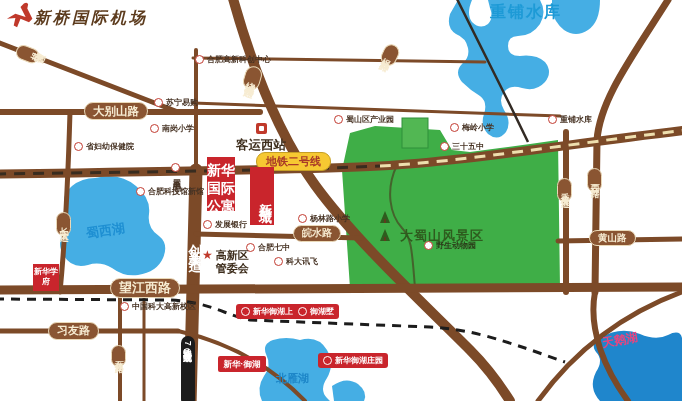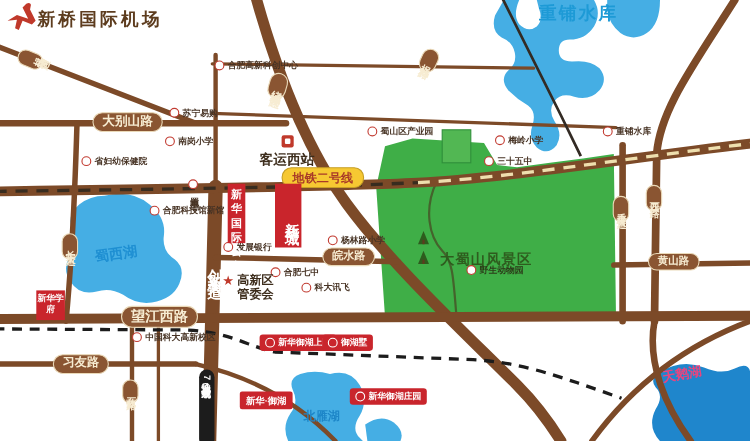--- a/index.html
+++ b/index.html
@@ -93,21 +93,21 @@
     <path fill="none" stroke="#332b24" stroke-width="2.5" d="M455,-5 L510,105 L528,142"></path>
 
     <path fill="none" stroke="#382c1f" stroke-width="3" stroke-dasharray="11,8" d="M-5,174 C150,172 300,170 380,166"></path>
     <path fill="none" stroke="#eedfae" stroke-width="3" stroke-dasharray="11,8" d="M380,166 C460,162 560,145 687,130"></path>
 
     <path fill="none" stroke="#1c1c1c" stroke-width="3" stroke-dasharray="9,7" d="M-5,299 L170,300 C210,302 225,315 250,320 L430,327 C470,329 500,340 525,348 L565,362"></path>
 
     <path fill="#c0392b" d="M14,28 L24,22 L36,26 L30,14 L34,10 Q38,8 39,11 L38,16 L44,28 L40,32 L30,28 L26,38 L22,36 L24,27 Z" transform="translate(-5,-5) scale(0.85)"></path>
   </svg>
 
-  <div class="airport" style="left:34px;top:8px;">
+  <div class="airport" style="left:34px;top:8px;font-style:italic;">
     <span class="name">新桥国际机场</span>
   </div>
 
   <div class="wlabel" style="left:490px;top:2px;font-size:16px;color:#1d9ad6;letter-spacing:2px;">重铺水库</div>
   <div class="wlabel" style="left:86px;top:222px;font-size:13px;color:#1e8fd2;transform:rotate(-8deg);">蜀西湖</div>
   <div class="wlabel" style="left:276px;top:371px;font-size:11px;color:#1d86c8;">北雁湖</div>
   <div class="wlabel" style="left:602px;top:332px;font-size:12px;color:#e8457f;transform:rotate(-10deg);">天鹅湖</div>
 
   <div class="parklabel" style="left:380px;top:209px;">
     <span><span class="tree"></span><span class="trunk"></span><span class="tree"></span><span class="trunk"></span></span>
@@ -125,21 +125,21 @@
   <div class="pill v" style="left:382px;top:44px;font-size:9.5px;transform:rotate(25deg);">枫林路</div>
   <div class="pill v" style="left:56px;top:212px;font-size:9px;">长宁大道</div>
   <div class="pill v" style="left:557px;top:178px;font-size:9px;">香樟大道</div>
   <div class="pill v" style="left:587px;top:168px;font-size:9px;">西二环路</div>
   <div class="pill v" style="left:111px;top:345px;font-size:9px;">石莲路</div>
   <div class="roadname-vert" style="left:187px;top:233px;">创新大道</div>
 
   <div class="metro2" style="left:256px;top:152px;">地铁二号线</div>
   <div class="metro-pill v" style="left:181px;top:336px;">地铁7号线（规划中）</div>
 
-  <div class="redbox" style="left:207px;top:167px;width:16px;height:50px;font-size:10px;line-height:1.3;padding-top:4px;">新华国际公寓</div>
+  <div class="redbox" style="left:207px;top:157px;width:28px;height:50px;font-size:14px;line-height:1.3;padding-top:4px;">新华国际公寓</div>
   <div class="redbox" style="left:250px;top:167px;width:24px;height:54px;font-size:13px;writing-mode:vertical-rl;letter-spacing:4px;padding-top:4px;">新华城</div>
   <div class="redpill" style="left:236px;top:304px;">
     <span class="ic"></span>
     <span>新华御湖上园</span>
   </div>
   <div class="redpill" style="left:293px;top:304px;">
     <span class="ic"></span>
     <span>御湖墅</span>
   </div>
   <div class="redpill" style="left:318px;top:353px;">

